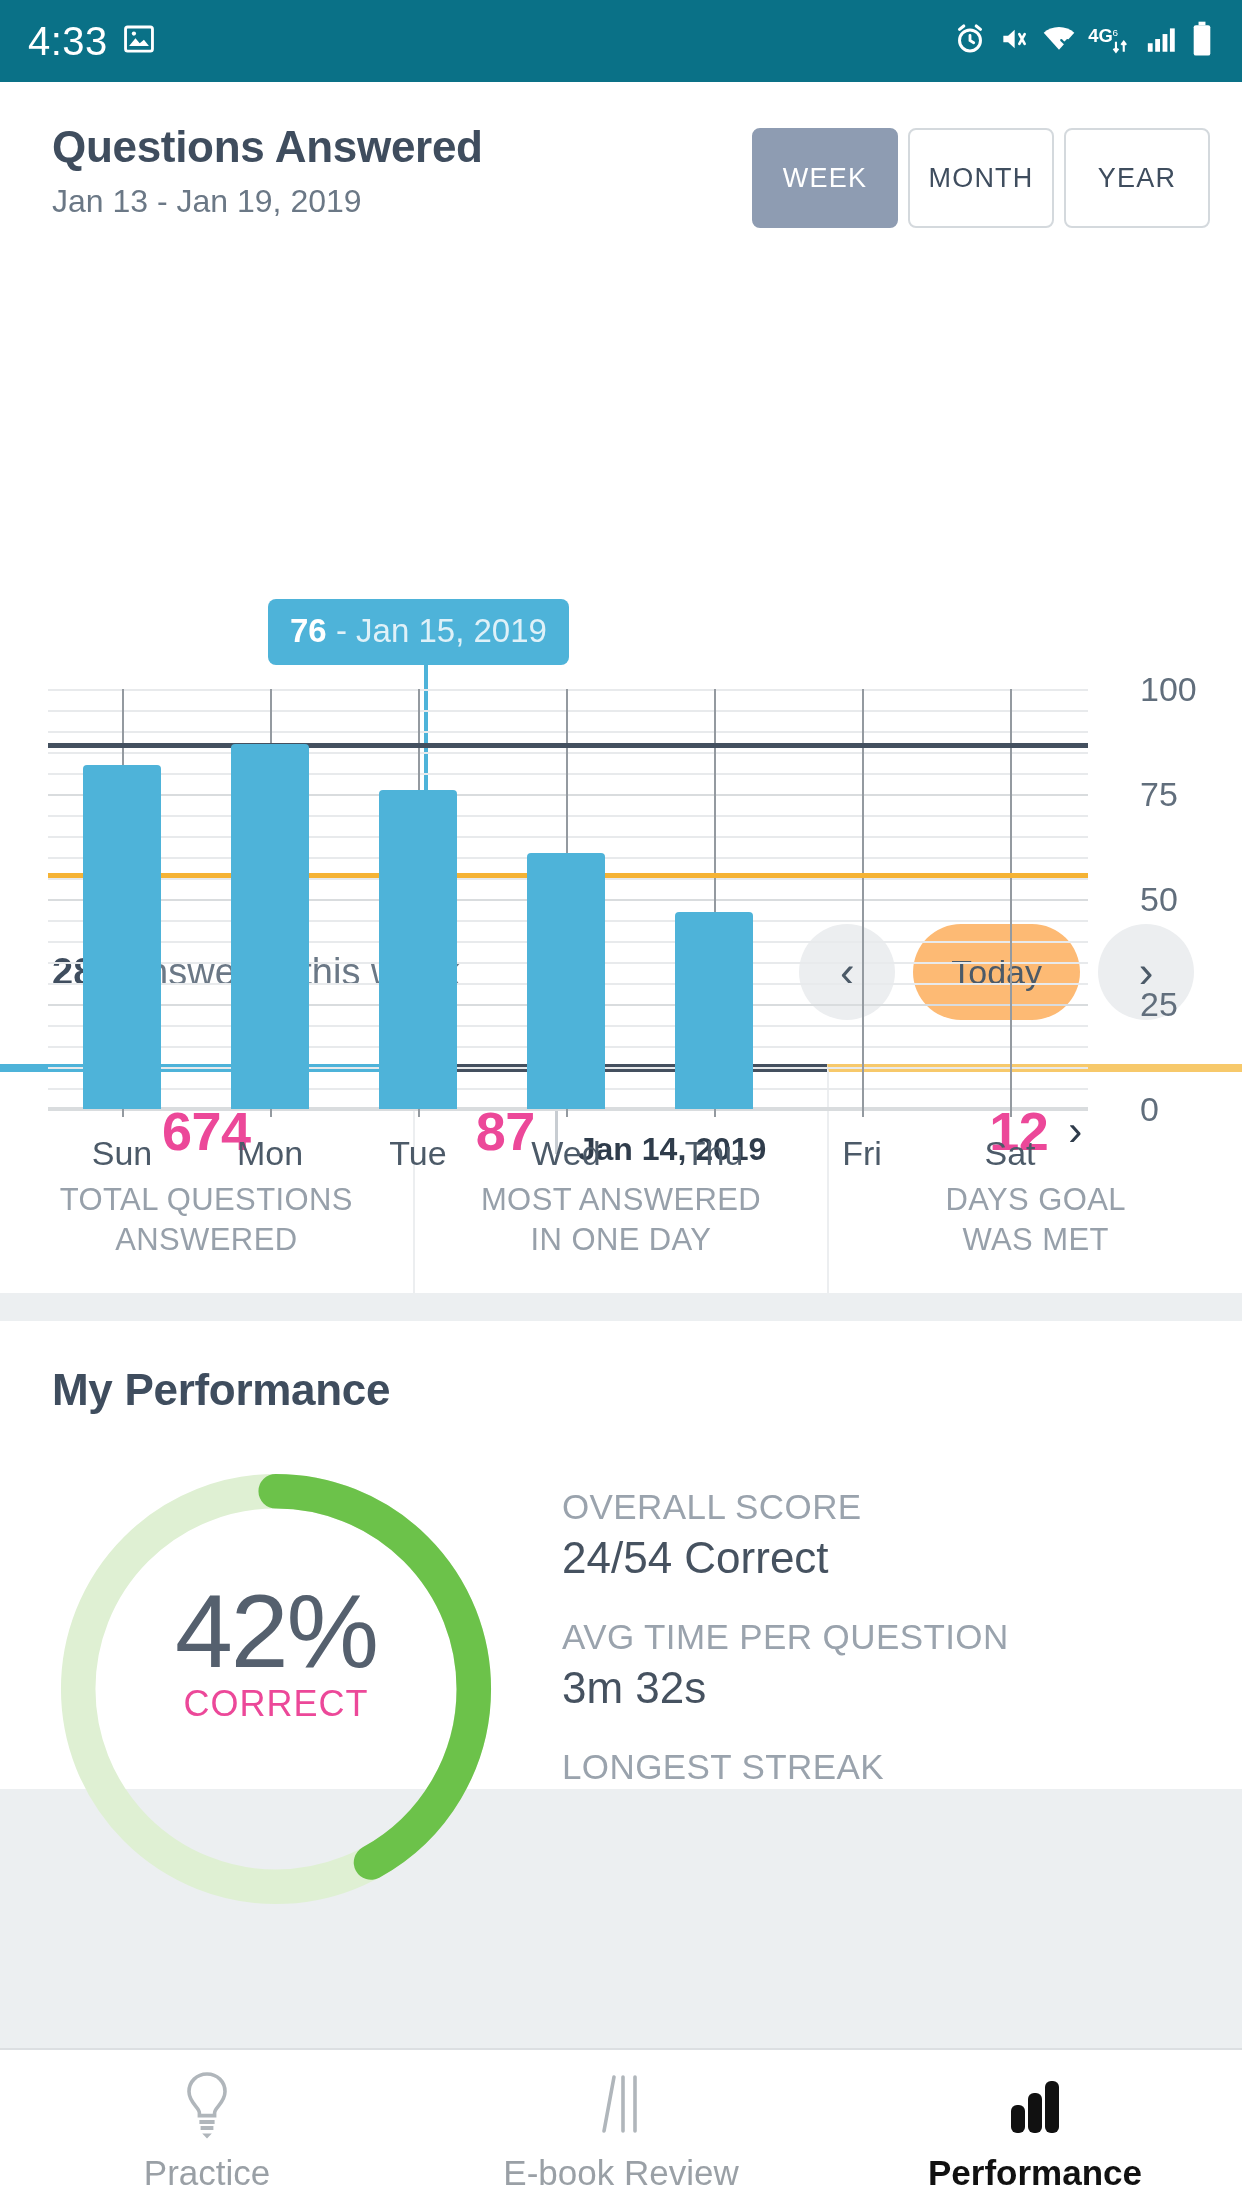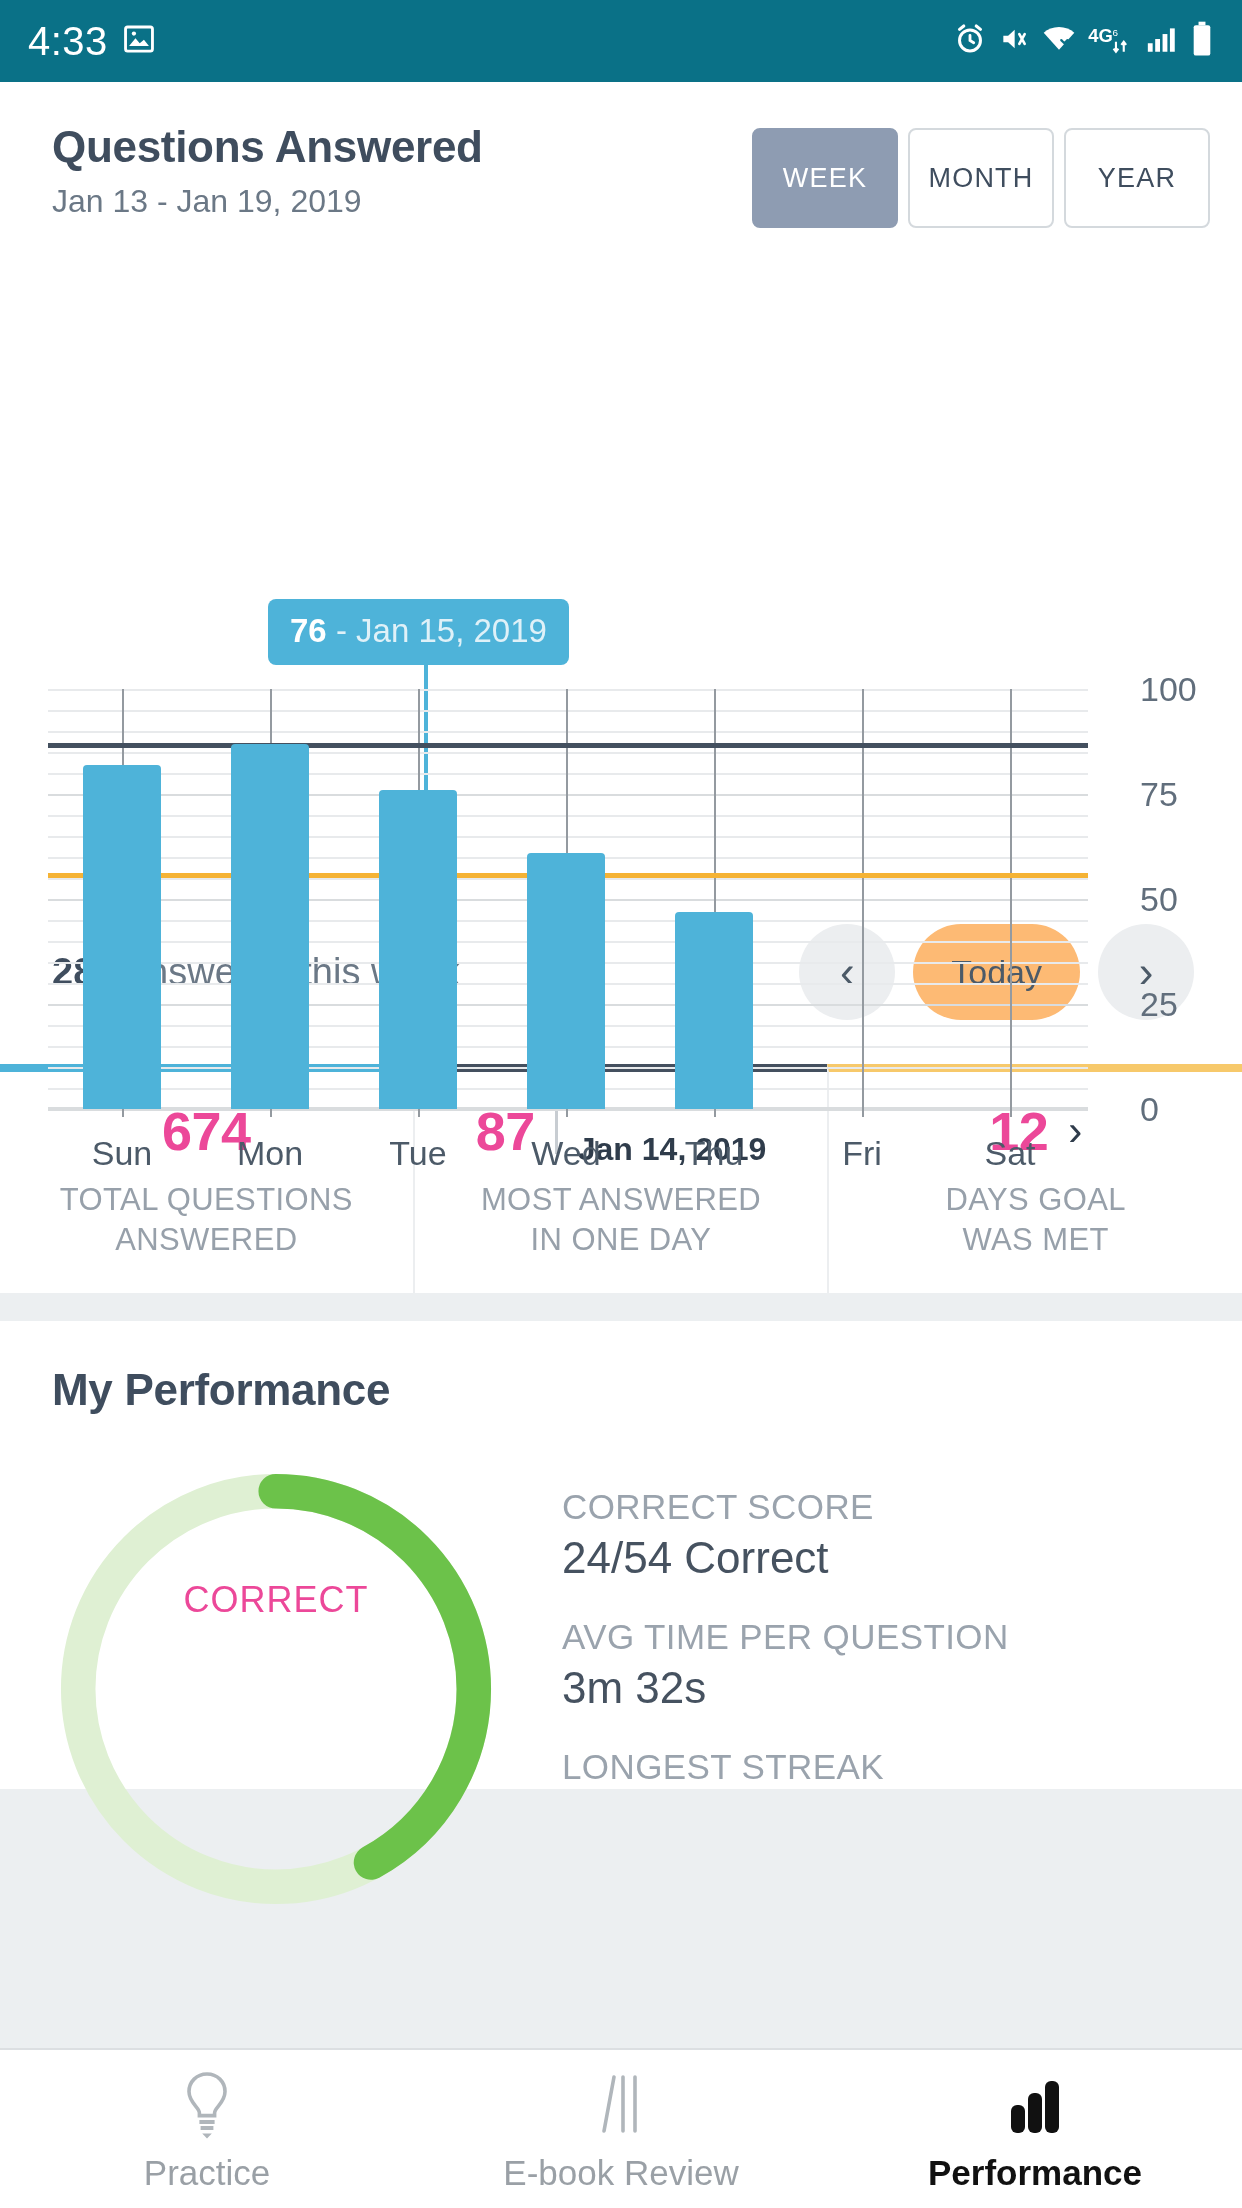--- a/index.html
+++ b/index.html
@@ -327,26 +327,27 @@
 
     <div class="perf-section">
       <div class="perf-title">My Performance</div>
       <div class="perf-body">
         <div class="donut-wrap">
           <svg class="donut" width="460" height="460" viewBox="0 0 200 200">
             <circle cx="100" cy="100" r="86" fill="none" stroke="#dff0d3" stroke-width="15"></circle>
             <circle cx="100" cy="100" r="86" fill="none" stroke="#6cc24a" stroke-width="15" stroke-linecap="round" stroke-dasharray="227 313" stroke-dashoffset="0" transform="rotate(-90 100 100)"></circle>
           </svg>
           <div class="donut-center">
+            <div class="donut-pct">42%</div>
             <div class="donut-cap">CORRECT</div>
           </div>
         </div>
         <div class="perf-stats">
           <div class="ps-block">
-            <div class="ps-label">CORRECT SCORE</div>
+            <div class="ps-label">OVERALL SCORE</div>
             <div class="ps-value">24/54 Correct</div>
           </div>
           <div class="ps-block">
             <div class="ps-label">AVG TIME PER QUESTION</div>
             <div class="ps-value">3m 32s</div>
           </div>
           <div class="ps-block">
             <div class="ps-label">LONGEST STREAK</div>
           </div>
         </div>

